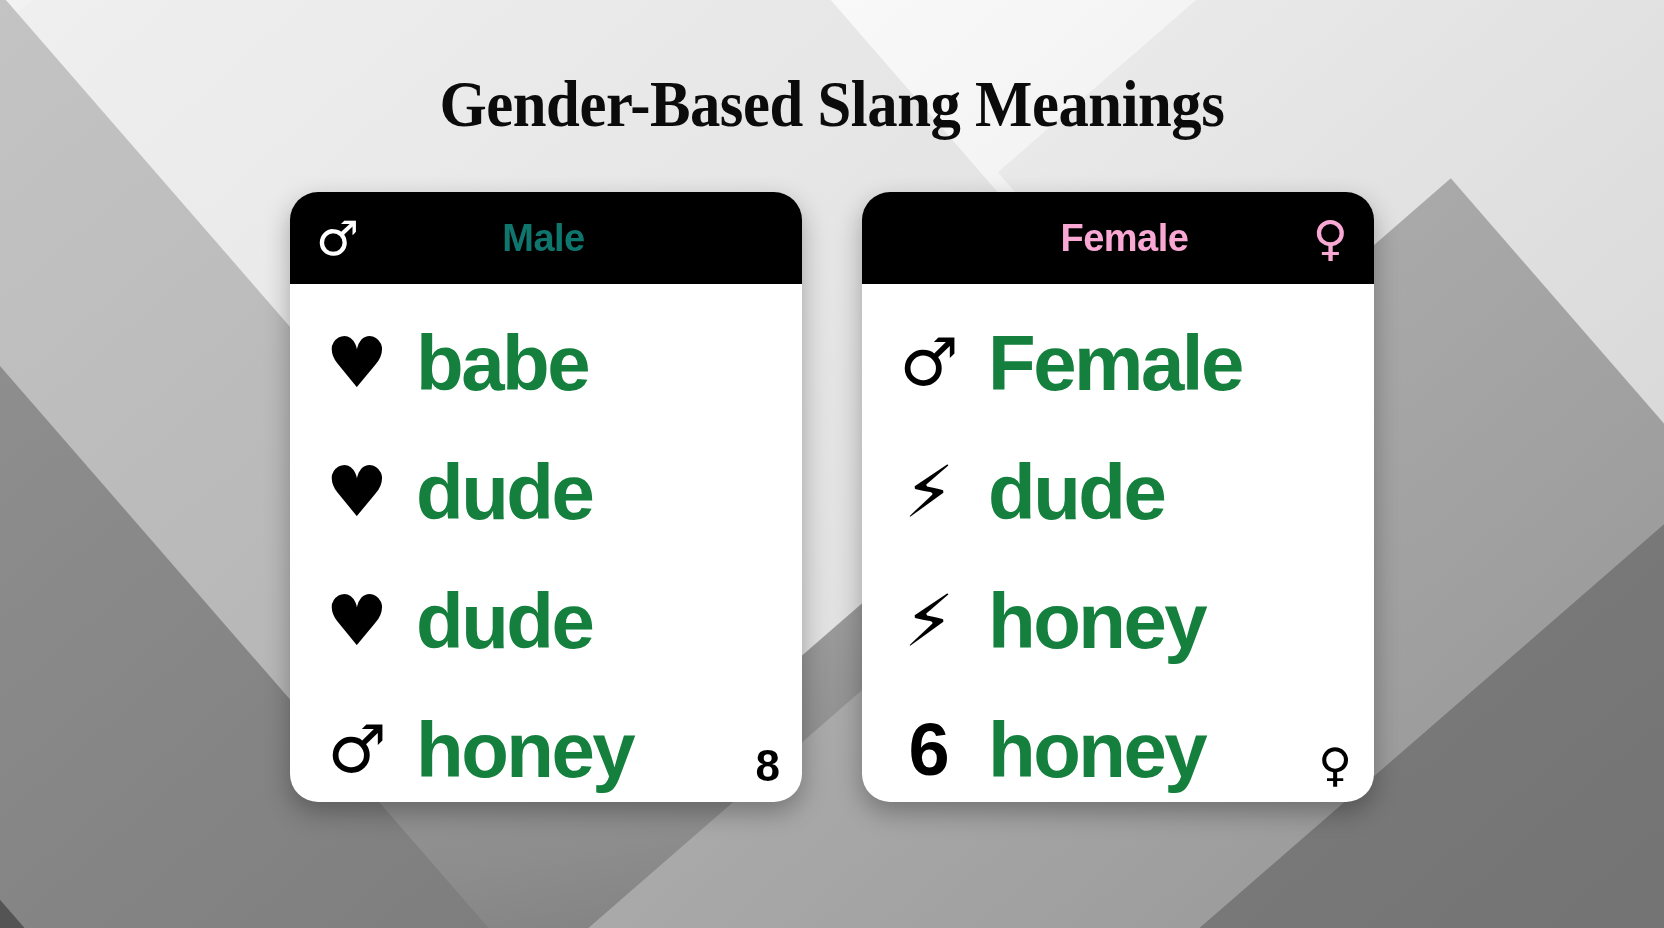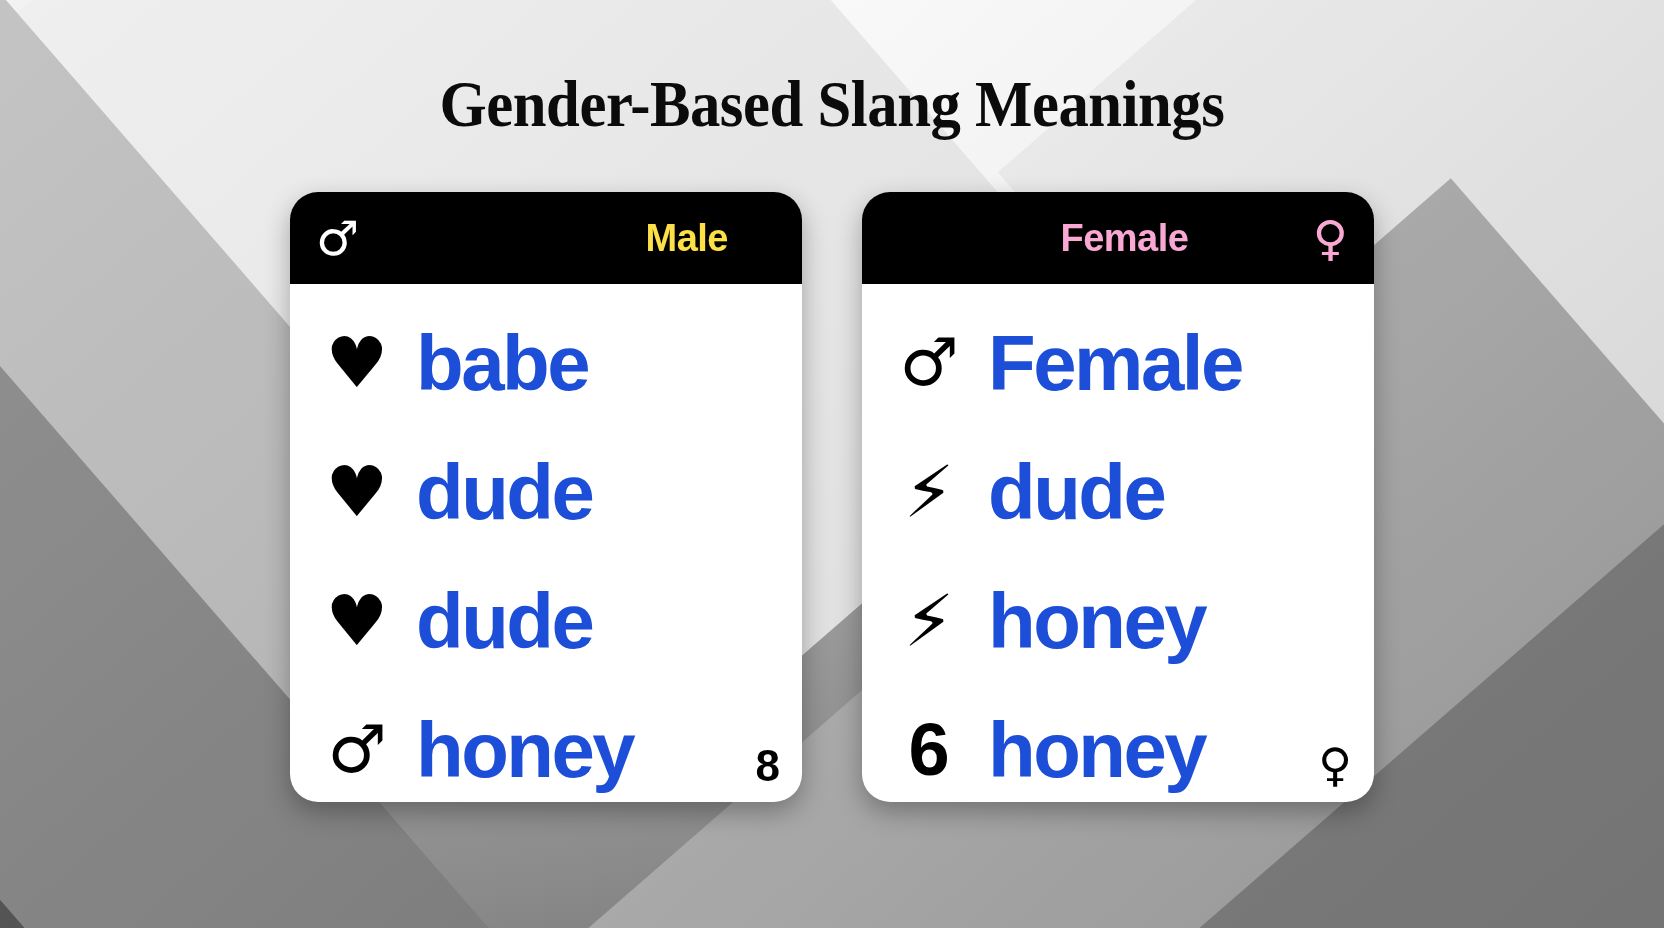--- a/index.html
+++ b/index.html
@@ -157,21 +157,21 @@
   .hdr-symbol.right { color: #f9a8d4; margin-left: auto; }
   .hdr-spacer { width: 48px; flex: none; }
 
   .hdr-title {
     flex: 1;
     text-align: center;
     font-size: 38px;
     font-weight: bold;
     letter-spacing: -0.5px;
   }
-  .hdr-title.male   { color: #fde047; text-align: right; }
+  .hdr-title.male   { color: #0f766e; }
   .hdr-title.female { color: #f9a8d4; }
 
   .card-body {
     flex: 1;
     padding: 18px 30px 10px 30px;
     display: flex;
     flex-direction: column;
     justify-content: flex-start;
     gap: 8px;
   }
@@ -194,21 +194,21 @@
     font-weight: bold;
   }
   .row-icon.heart { font-size: 70px; }
   .row-icon.bolt  { font-size: 72px; }
   .row-icon.mars  { font-size: 66px; }
   .row-icon.digit { font-size: 74px; font-family: "Liberation Sans", sans-serif; }
 
   .row-label {
     font-size: 78px;
     font-weight: bold;
-    color: #1d4ed8;
+    color: #15803d;
     letter-spacing: -2.5px;
     line-height: 1;
     white-space: nowrap;
   }
 
   .card-badge {
     position: absolute;
     right: 22px;
     bottom: 14px;
     font-size: 46px;

